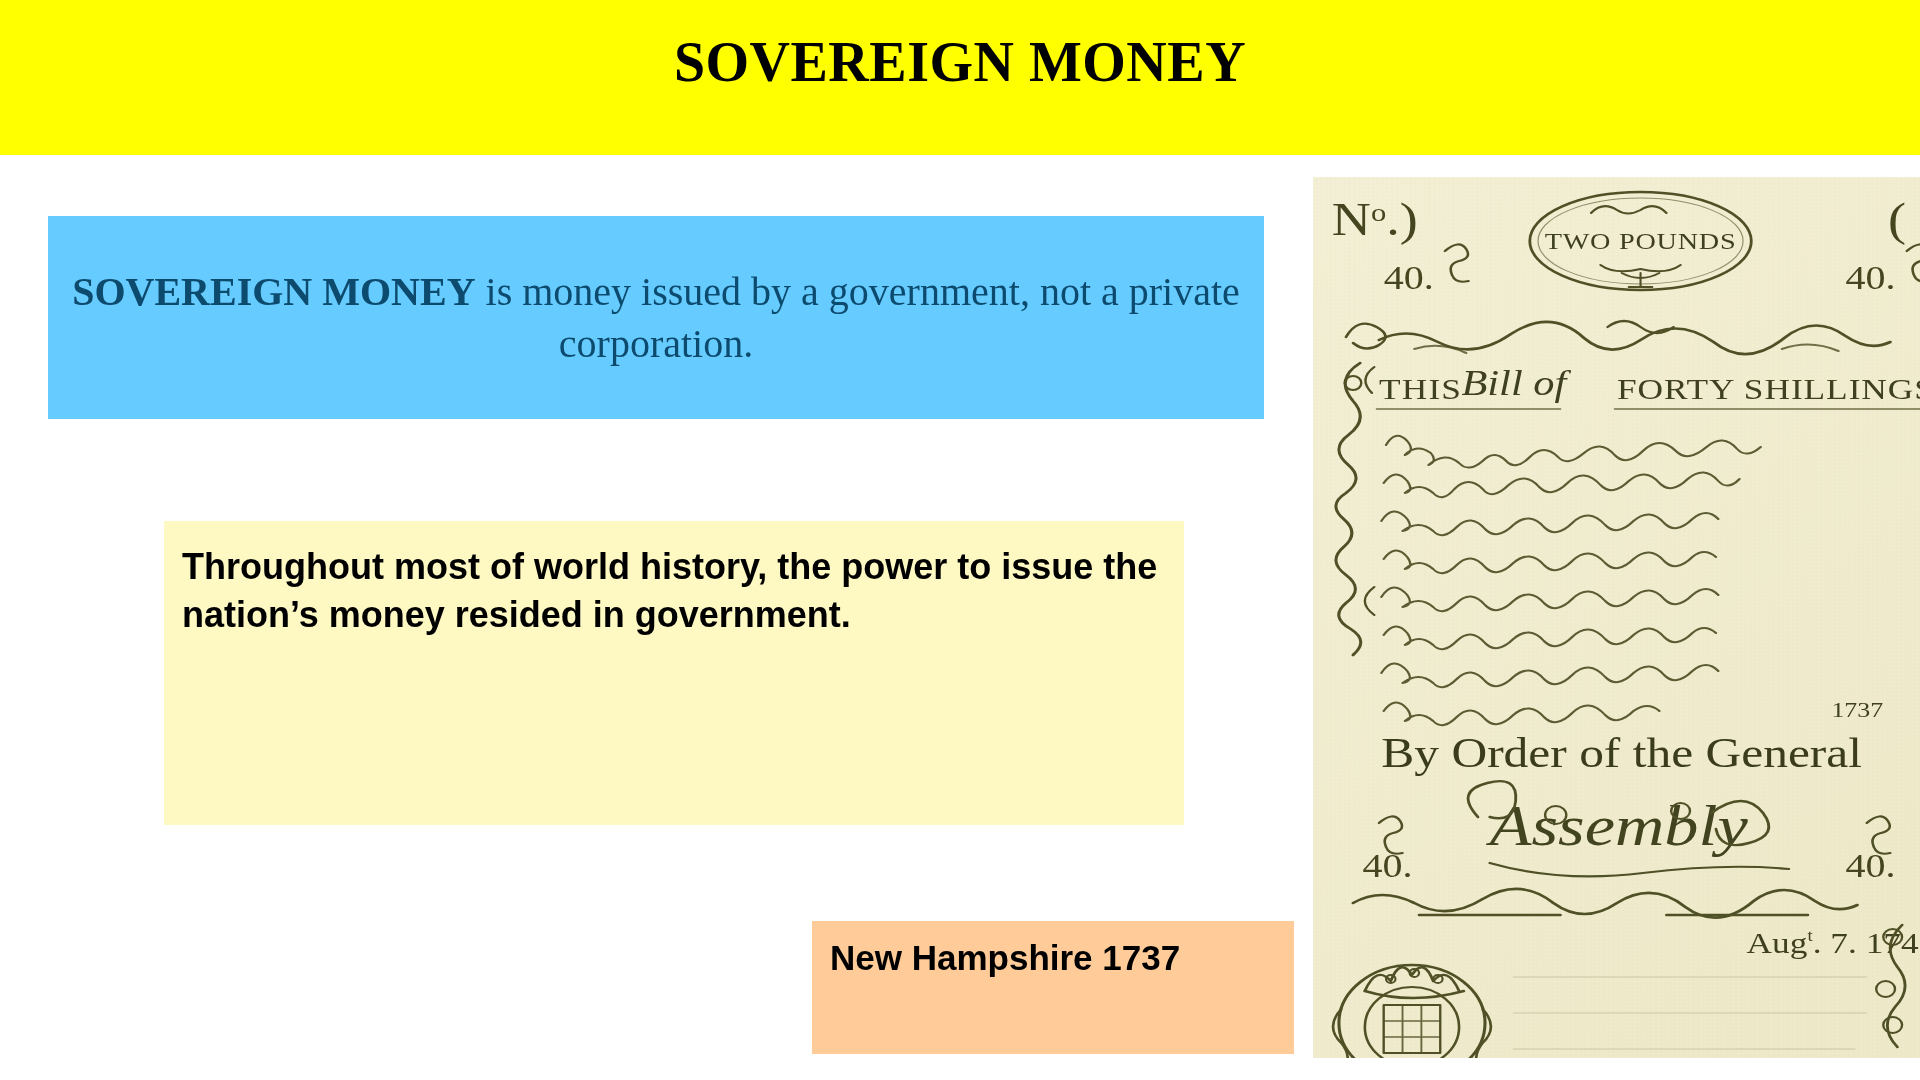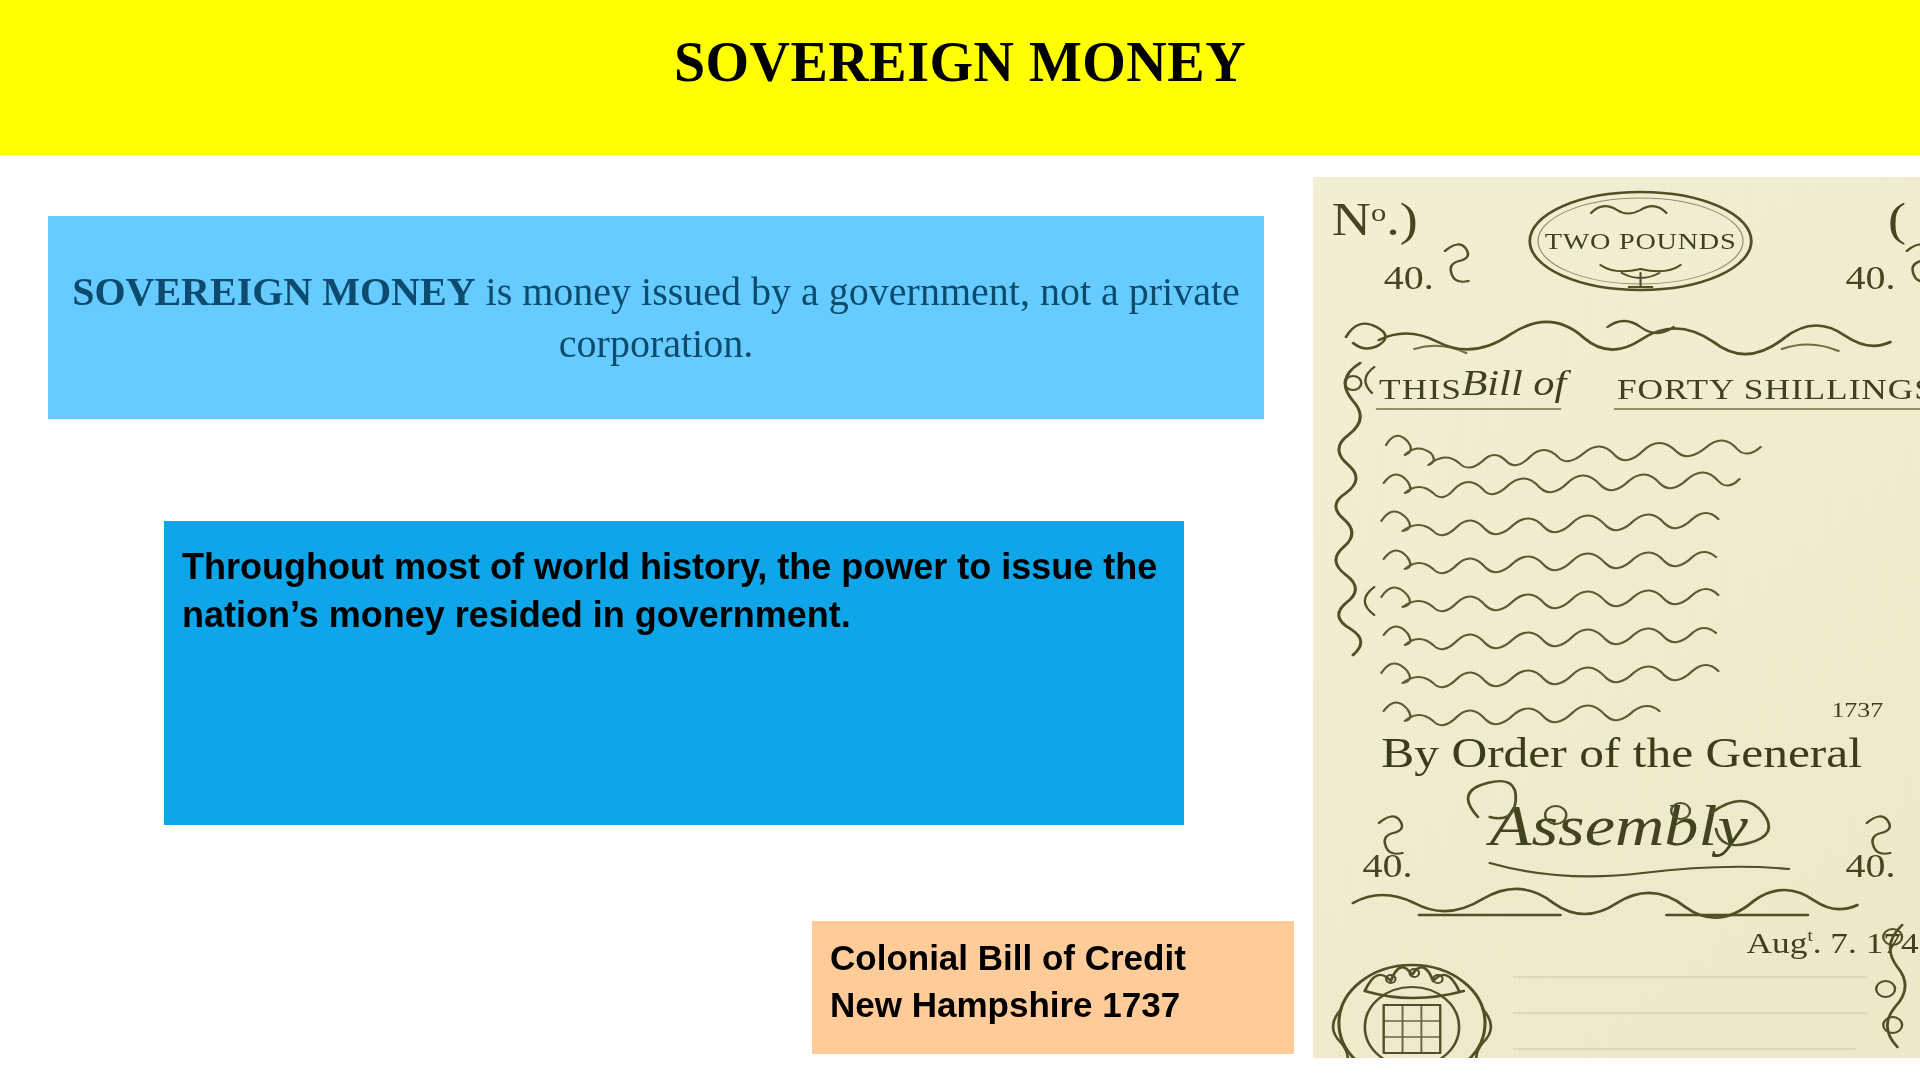--- a/index.html
+++ b/index.html
@@ -64,21 +64,21 @@
     font-weight: bold;
   }
 
   
   .body-box {
     position: absolute;
     left: 164px;
     top: 521px;
     width: 1020px;
     height: 304px;
-    background: #0ea5e9;
+    background: #fef9c3;
     box-sizing: border-box;
     padding: 22px 18px 18px 18px;
   }
   .body-para {
     font-family: "Liberation Sans", sans-serif;
     font-weight: bold;
     font-size: 36px;
     line-height: 1.34;
     color: #000000;
     margin: 0;
@@ -135,21 +135,20 @@
     <span class="lead">SOVEREIGN MONEY</span><span> is money issued by a government,</span>
     <span>not a private corporation.</span>
   </div>
 </div>
 
 <div class="body-box">
   <p class="body-para">Throughout most of world history, the power to issue the nation’s money resided in government.</p>
 </div>
 
 <div class="caption-box">
-  <p class="caption-line">Colonial Bill of Credit</p>
   <p class="caption-line">New Hampshire 1737</p>
 </div>
 
 <div class="bill-figure">
   <svg viewBox="0 0 578 881" preserveAspectRatio="none">
     <defs>
       <pattern id="grain" width="4" height="4" patternUnits="userSpaceOnUse">
         <rect width="4" height="4" fill="#f1edd1"></rect>
         <circle cx="1" cy="1" r="0.5" fill="#fffdf0" opacity="0.85"></circle>
         <circle cx="3" cy="2.6" r="0.45" fill="#e4dfbd" opacity="0.7"></circle>

